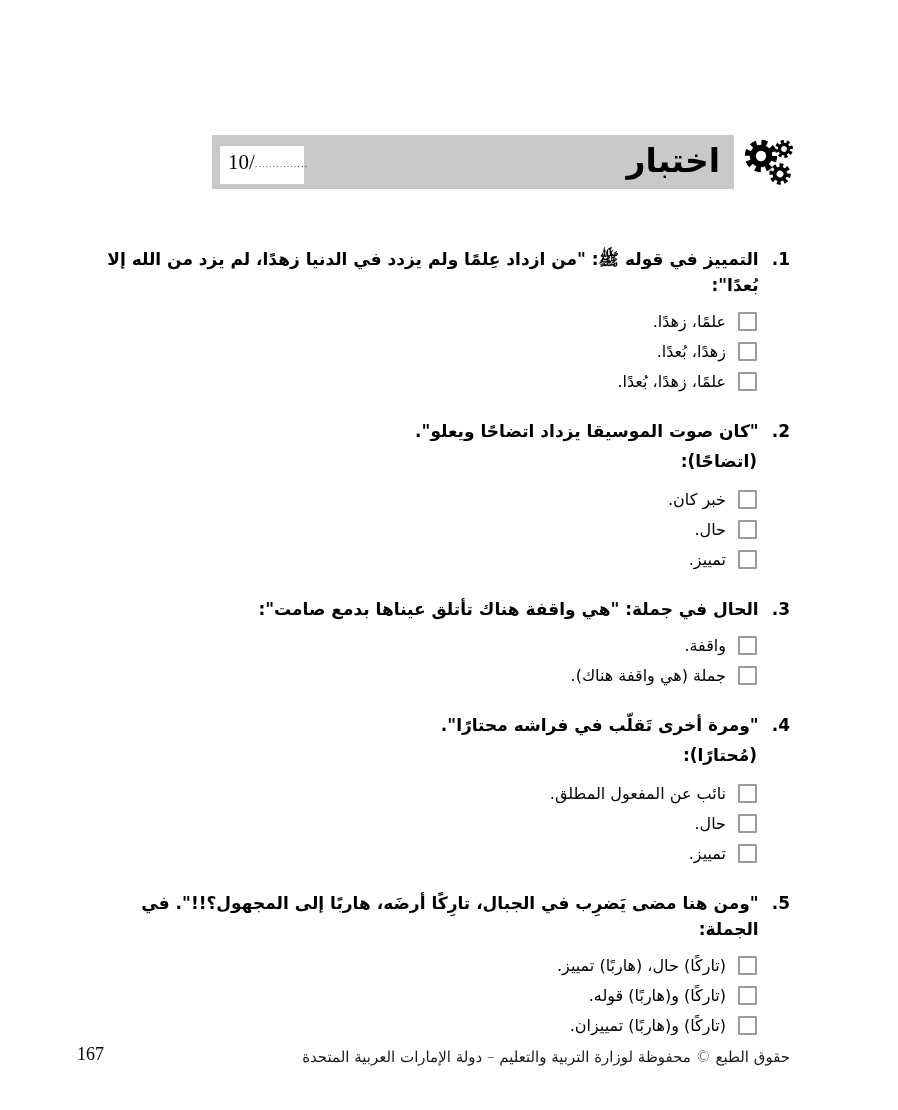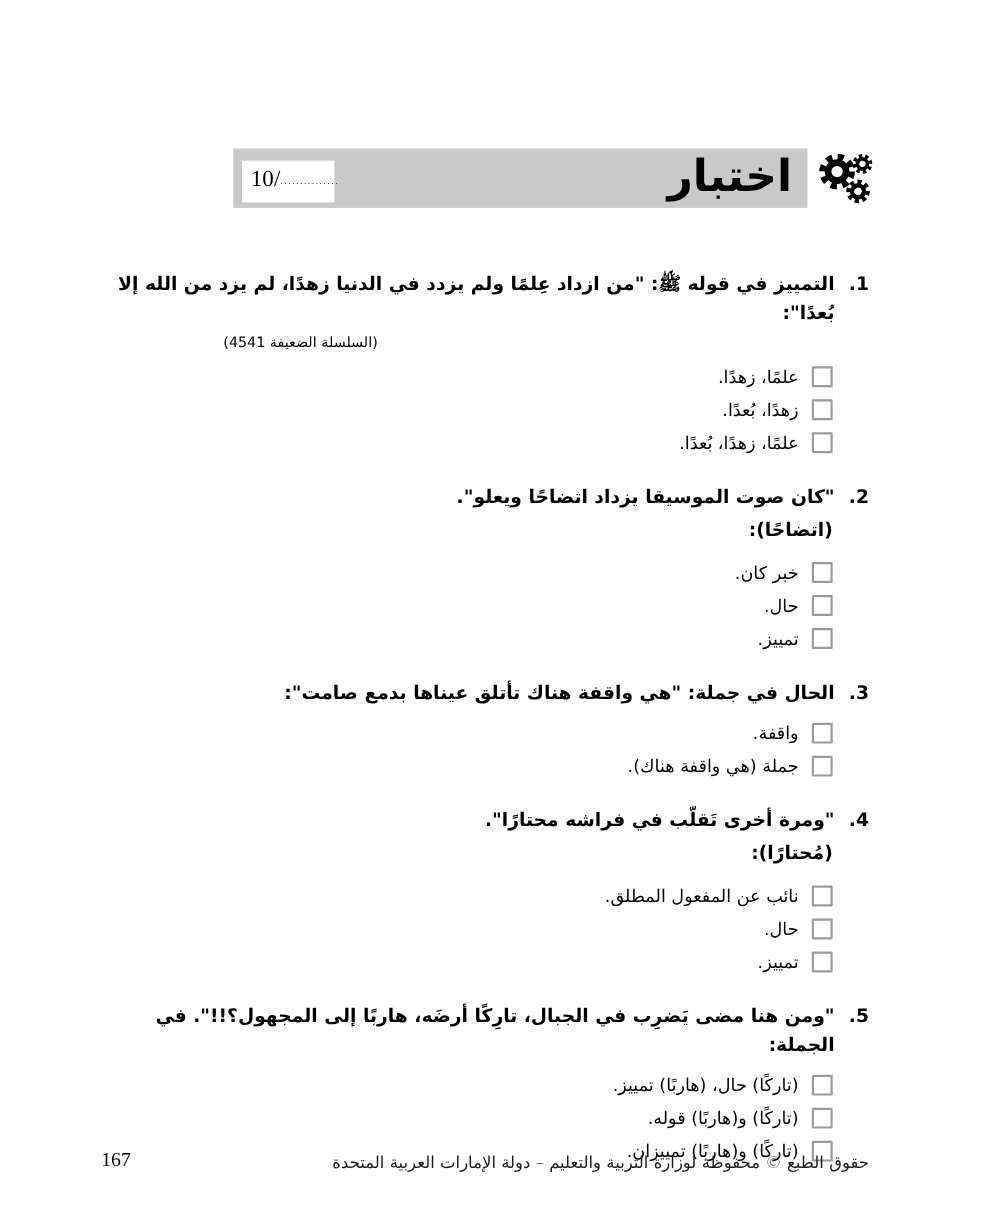--- a/index.html
+++ b/index.html
@@ -10,21 +10,21 @@
     background:#ffffff; overflow:hidden; direction:rtl;
   }
 
   
   .header-bar {
     position:absolute; left:212px; top:135px; width:522px; height:54px;
     background:#c9c9c9;
   }
   .header-title {
     position:absolute; right:14px; top:0; height:54px; line-height:52px;
-    font-size:40px; font-weight:bold; color:#000;
+    font-size:33px; font-weight:bold; color:#000;
   }
   .score-box {
     position:absolute; left:8px; top:11px; width:84px; height:38px;
     background:#ffffff; direction:ltr; text-align:center;
     padding:4px 0 0 8px; white-space:nowrap;
   }
   .score-num { font-family:"Liberation Serif", serif; font-size:21px; color:#000; }
   .score-dots { font-size:8px; letter-spacing:1px; color:#333; vertical-align:2px; }
   .gears {
     position:absolute; left:744px; top:136px; width:50px; height:52px;
@@ -62,21 +62,21 @@
     border:2px solid #9b9b9b; border-radius:1px;
   }
   .option-label { font-size:16px; color:#000; }
 
   
   .footer-copy {
     position:absolute; top:1048px; right:108px; font-size:15px; color:#1a1a1a;
     font-weight:300;
   }
   .footer-page {
-    position:absolute; top:1044px; left:92px; direction:ltr;
+    position:absolute; top:1044px; left:77px; direction:ltr;
     font-family:"Liberation Serif", serif; font-size:18px; color:#000;
   }
 </style>
 </head>
 <body>
 
 <div class="page">
 
   <div class="header-bar">
     <div class="header-title">اختبار</div>
@@ -98,21 +98,20 @@
     <use href="#gear" transform="translate(36,38) scale(0.74) rotate(40)"></use>
   </svg>
 
 
   <div class="questions" id="questions">
   <div class="question">
     <div class="q-head">
       <span class="q-num">1.</span>
       <span class="q-text">التمييز في قوله ﷺ: "من ازداد عِلمًا ولم يزدد في الدنيا زهدًا، لم يزد من الله إلا بُعدًا":</span>
     </div>
-    <div class="q-source">(السلسلة الضعيفة 4541)</div>
 
     <div class="options">
   <div class="option">
     <span class="checkbox"></span>
     <span class="option-label">علمًا، زهدًا.</span>
   </div>
 
   <div class="option">
     <span class="checkbox"></span>
     <span class="option-label">زهدًا، بُعدًا.</span>

